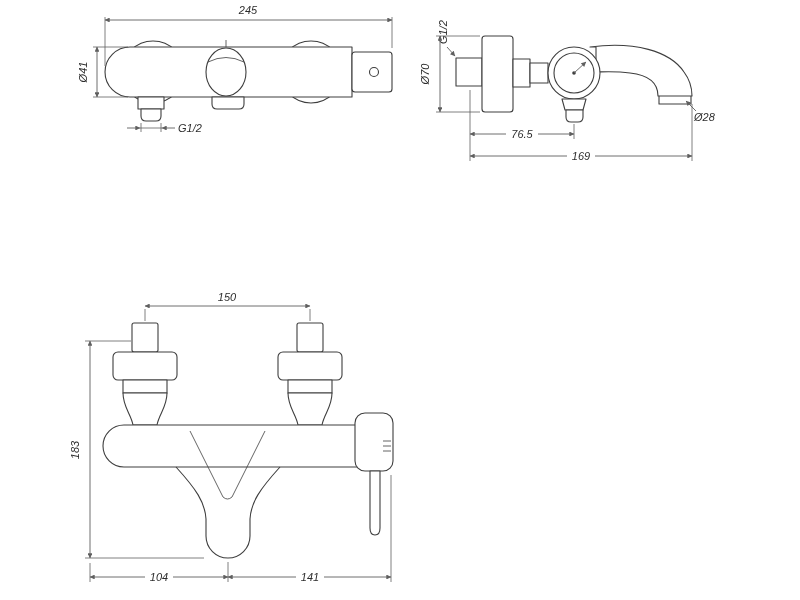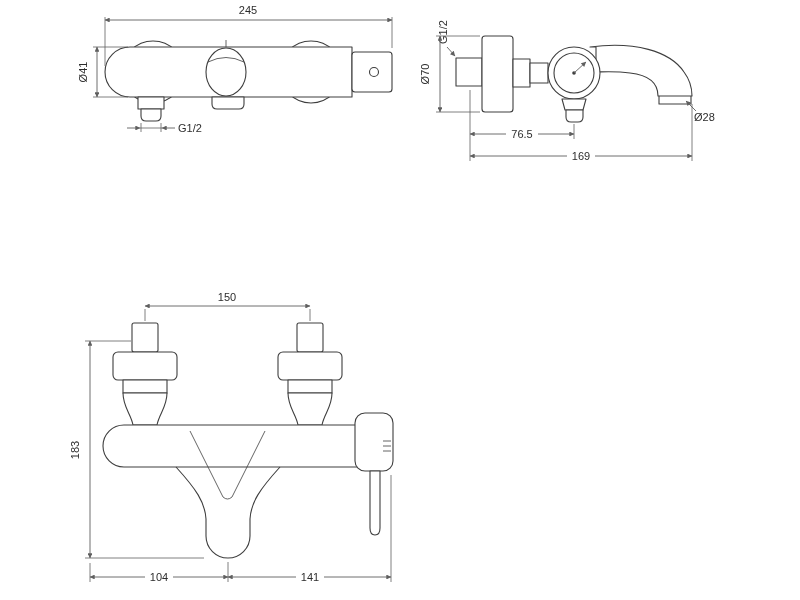--- a/index.html
+++ b/index.html
@@ -1,16 +1,16 @@
 <!DOCTYPE html>
 <html><head>
 <meta charset="utf-8">
 <style>
   html,body{margin:0;padding:0;background:#ffffff;}
-  .canvas{position:relative;width:800px;height:600px;background:#ffffff;overflow:hidden;}
+  .canvas{position:relative;width:800px;height:600px;background:#ffffff;overflow:hidden;font-style:italic;}
   svg{display:block;}
   .outline{fill:#ffffff;stroke:#3e3e3e;stroke-width:1.1;stroke-linejoin:round;}
   .outline-n{fill:none;stroke:#3e3e3e;stroke-width:1.1;stroke-linejoin:round;}
   .thin{fill:none;stroke:#3e3e3e;stroke-width:0.8;}
   .dim{fill:none;stroke:#5f5f5f;stroke-width:0.9;}
   .ext{fill:none;stroke:#5f5f5f;stroke-width:0.8;}
   .lblbg{fill:#ffffff;stroke:none;}
   text{font-family:"Liberation Sans",sans-serif;font-size:11px;fill:#2d2d2d;}
 </style>
 </head>

